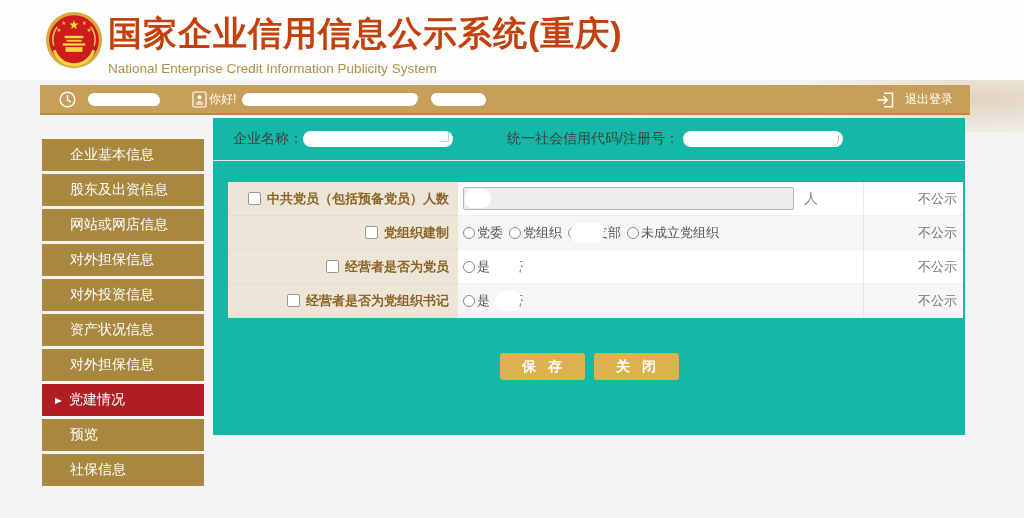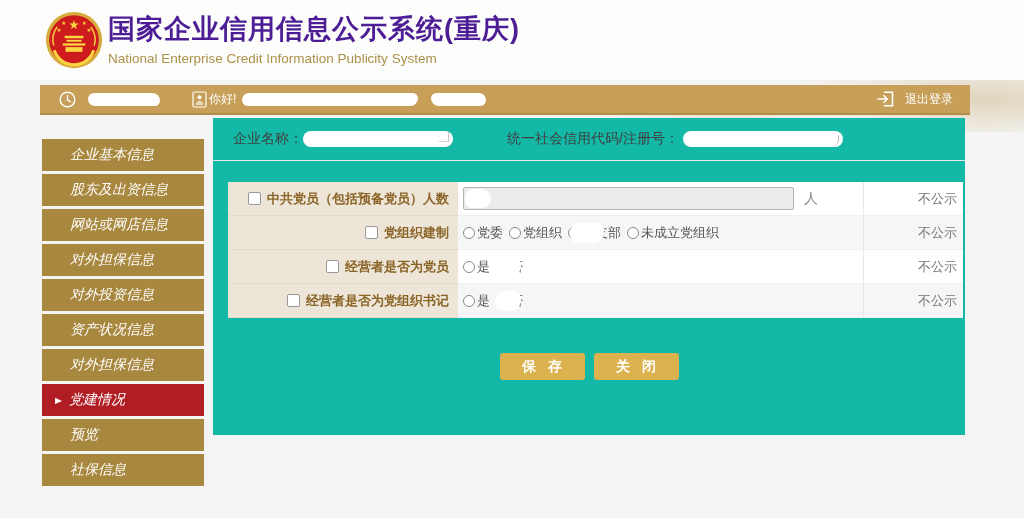--- a/index.html
+++ b/index.html
@@ -13,38 +13,38 @@
   .header { position:absolute; left:0; top:0; width:1024px; height:80px; background:#fdfdfc; z-index:1; }
   .texture { position:absolute; right:0; top:0; width:500px; height:132px; z-index:0;
     background:
       radial-gradient(ellipse 220px 55px at 62% 35%, rgba(206,182,132,.38), transparent 70%),
       radial-gradient(ellipse 260px 60px at 92% 75%, rgba(201,174,120,.45), transparent 72%),
       radial-gradient(ellipse 190px 45px at 40% 95%, rgba(214,194,150,.33), transparent 70%),
       radial-gradient(ellipse 150px 35px at 82% 20%, rgba(216,198,158,.30), transparent 70%);
   }
   .logo { position:absolute; left:44px; top:9px; width:60px; height:62px; }
   .title-block { position:absolute; left:108px; top:11px; }
-  .app-title { font-size:27px; font-weight:bold; color:#4c1d95; letter-spacing:1px; }
+  .app-title { font-size:34px; font-weight:bold; color:#c2410c; letter-spacing:1px; }
   .app-subtitle { font-size:13.5px; color:#ab9149; margin-top:4px; }
   
   .toolbar { position:absolute; left:40px; top:85px; width:930px; height:30px; z-index:2;
     background:#c79f58; border-bottom:2px solid #b28d48;
     display:flex; align-items:center; color:#fff; font-size:12px; }
   .toolbar svg { flex:none; }
   .tb-clock { margin-left:19px; }
   .tb-badge { margin-left:32px; }
   .greeting { margin-left:2px; }
   .blob { background:#fff; border-radius:8px; filter:blur(.5px); }
   .tb-blob { height:13px; display:inline-block; }
   .tb-blob1 { width:72px;  margin-left:12px; border-radius:7px 9px 6px 8px; }
   .tb-blob2 { width:176px; margin-left:6px;  border-radius:8px 6px 9px 7px; }
   .tb-blob3 { width:55px;  margin-left:13px; border-radius:6px 8px 7px 9px; }
-  .logout { margin-left:auto; margin-right:17px; display:flex; align-items:flex-start; gap:11px; cursor:pointer; }
-  
-  .sidebar { position:absolute; left:42px; top:139px; width:162px; z-index:2;font-style:italic; }
+  .logout { margin-left:auto; margin-right:17px; display:flex; align-items:flex-end; gap:11px; cursor:pointer; }
+  
+  .sidebar { position:absolute; left:42px; top:139px; width:162px; z-index:2; }
   .side-item { height:32px; margin-bottom:3px; background:#a8873e; color:#fff; font-size:14px;
     display:flex; align-items:center; padding-left:28px; cursor:pointer; }
   .side-item.active { background:#b01e24; padding-left:13px; }
   .side-arrow { display:none; font-size:9px; margin-right:7px; transform:scaleY(.9); }
   .side-item.active .side-arrow { display:inline; }
   
   .panel { position:absolute; left:213px; top:118px; width:752px; height:317px; background:#14b8a6; z-index:2; }
   .info-bar { height:43px; border-bottom:1px solid #e8e8e8; display:flex; align-items:center;
     padding:0 20px; font-size:14px; color:#3f3f3f; }
   .info-blob1 { width:150px; height:16px; }

